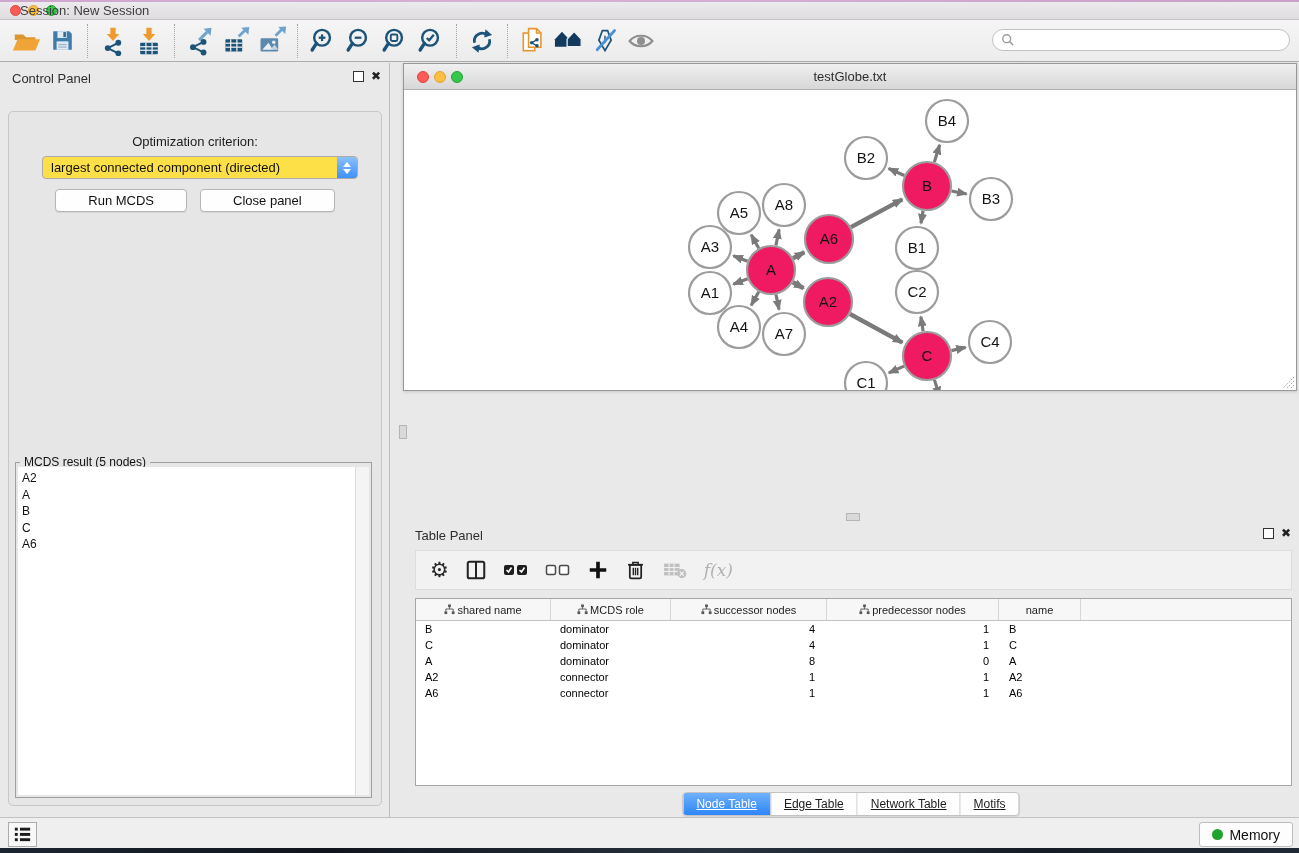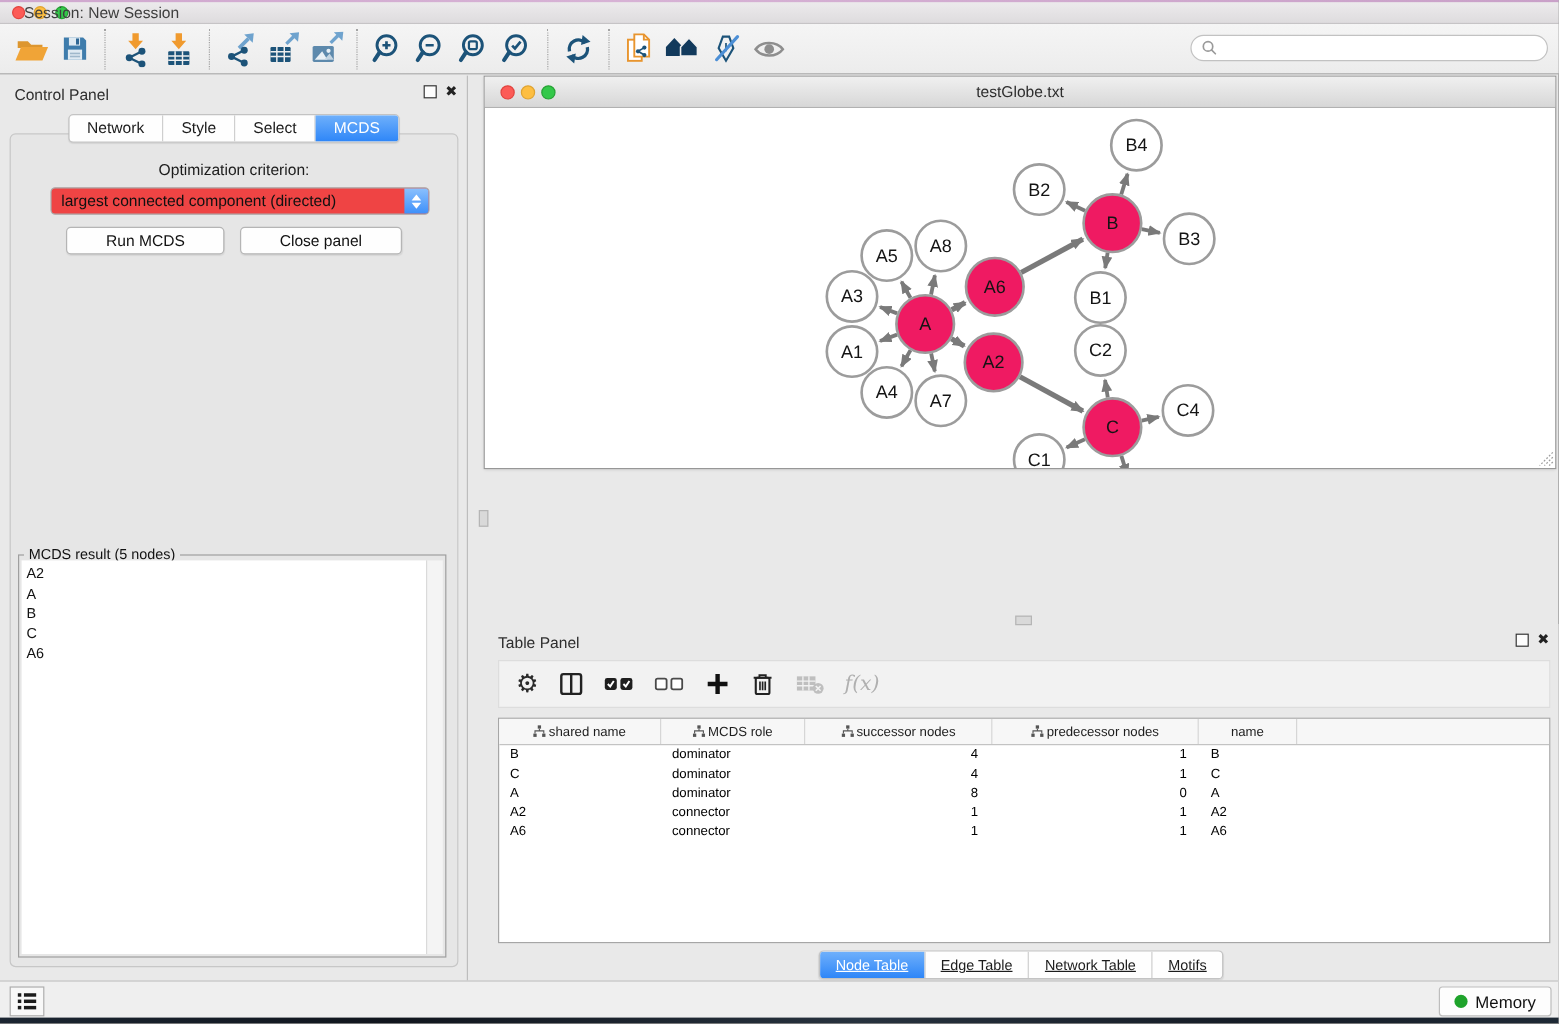--- a/index.html
+++ b/index.html
@@ -34,21 +34,21 @@
   .wb-close{font-family:"DejaVu Sans",sans-serif;font-size:12px;font-weight:bold;color:#222;line-height:12px;}
   .segwrap{display:flex;border:1px solid #C3C3C3;border-radius:4px;background:#FEFEFE;overflow:hidden;
      box-shadow:0 1px 1px rgba(0,0,0,.08);}
   .seg{padding:0 15px;height:22px;line-height:22px;font-size:13px;color:#1C1C1C;border-right:1px solid #CFCFCF;cursor:default;}
   .seg:last-child{border-right:none;}
   .seg-sel{background:linear-gradient(#6FB0FB,#2E86F8);color:#FFF;}
   .cp-tabs{position:absolute;top:32px;left:50%;transform:translateX(-50%);z-index:3;}
   .cp-body{position:absolute;left:8px;right:7px;top:48px;bottom:12px;background:#E6E6E6;
      border:1px solid #C7C7C7;border-radius:5px;}
   .opt-label{position:absolute;top:22px;left:0;right:0;text-align:center;font-size:13px;color:#1B1B1B;}
-  .dropdown{position:absolute;left:33px;top:44px;width:316px;height:23px;background:#ef4444;border:1px solid #ABABAB;
+  .dropdown{position:absolute;left:33px;top:44px;width:316px;height:23px;background:#fde047;border:1px solid #ABABAB;
      border-radius:4px;box-sizing:border-box;display:flex;align-items:center;}
   .dropdown .val{flex:1;font-size:13px;color:#111;padding-left:8px;white-space:nowrap;}
   .dd-step{width:20px;height:100%;background:linear-gradient(#8AC0FD,#3E90FA);border-radius:0 3px 3px 0;
      display:flex;flex-direction:column;align-items:center;justify-content:center;gap:2px;}
   .tri-up{width:0;height:0;border-left:4px solid transparent;border-right:4px solid transparent;border-bottom:5px solid #FFF;}
   .tri-down{width:0;height:0;border-left:4px solid transparent;border-right:4px solid transparent;border-top:5px solid #FFF;}
   .cp-btnrow{position:absolute;top:77px;left:0;right:0;display:flex;justify-content:center;gap:13px;}
   .mac-btn{height:23px;line-height:21px;padding:0 32px;background:#FEFEFE;border:1px solid #B5B5B5;border-radius:4px;
      font-size:13px;color:#111;box-shadow:0 1px 1px rgba(0,0,0,.07);}
   .groupbox{position:absolute;left:6px;right:9px;top:350px;bottom:7px;border:1px solid #9F9F9F;}
@@ -276,26 +276,20 @@
       <input type="text" value="" placeholder="" style="">
     </div>
   </div>
 
   <div class="control-panel">
     <div class="panel-title">Control Panel</div>
     <div class="win-btns">
       <span class="wb-float"></span>
       <span class="wb-close">✖</span>
     </div>
-    <div class="segwrap cp-tabs">
-        <div class="seg">Network</div>
-        <div class="seg">Style</div>
-        <div class="seg">Select</div>
-        <div class="seg seg-sel">MCDS</div>
-      </div>
     <div class="cp-body">
       <div class="opt-label">Optimization criterion:</div>
       <div class="dropdown">
         <span class="val">largest connected component (directed)</span>
         <span class="dd-step">
             <span class="tri-up"></span>
             <span class="tri-down"></span>
           </span>
       </div>
       <div class="cp-btnrow">

